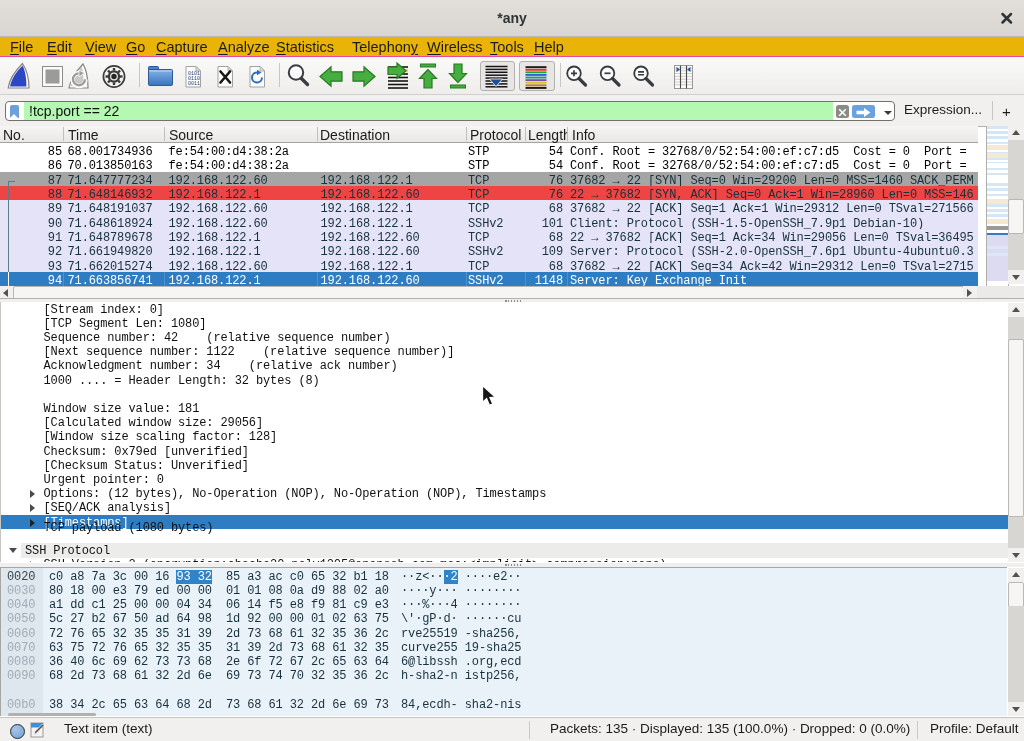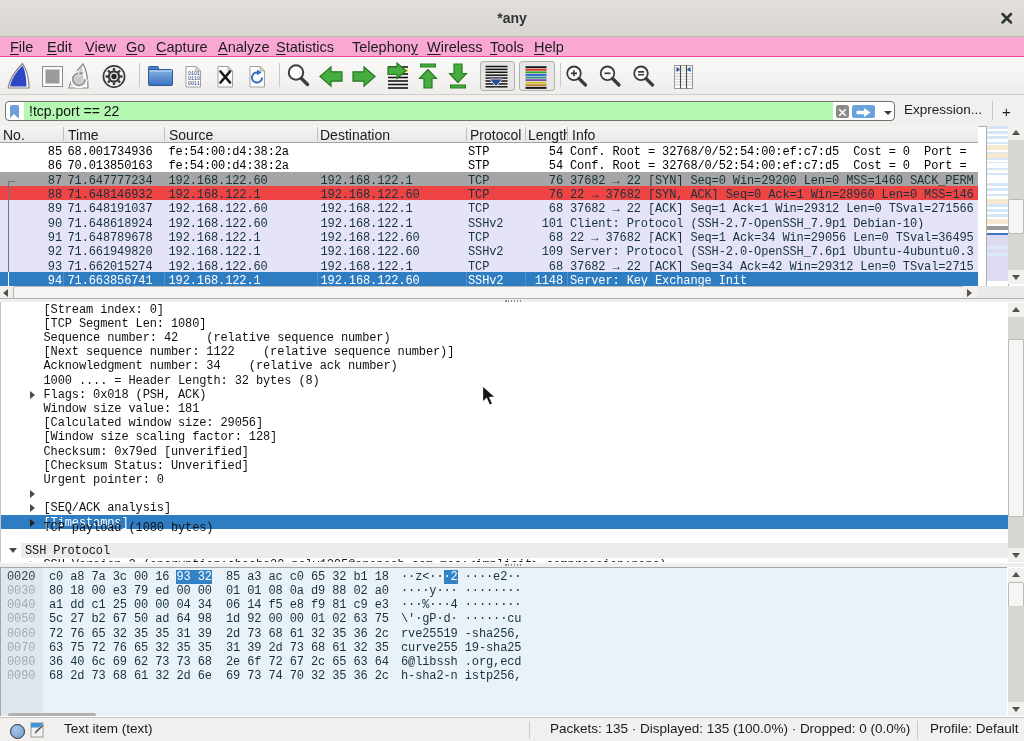--- a/index.html
+++ b/index.html
@@ -4,21 +4,21 @@
 <style>
 html,body{margin:0;padding:0}
 body{width:1024px;height:741px;position:relative;overflow:hidden;background:#fff;
   font-family:"Liberation Sans",sans-serif;-webkit-font-smoothing:antialiased}
 .abs{position:absolute}
 
 #titlebar{left:0;top:0;width:1024px;height:36px;
   background:linear-gradient(#e2dfdb,#d9d5d0);border-bottom:1px solid #bcb8b2}
 #title{left:0;top:9.5px;width:1024px;text-align:center;font-size:14px;font-weight:bold;color:#2e3436}
 
-#menubar{left:0;top:37px;width:1024px;height:19px;background:#f9a8d4;border-bottom:5px solid #ec4899;
+#menubar{left:0;top:37px;width:1024px;height:19px;background:#eab308;border-bottom:5px solid #ec4899;
   font-size:14.5px;color:#1c1c1c}
 #menubar span{position:absolute;top:2px}
 #menubar u{text-decoration:underline;text-underline-offset:2px}
 
 #toolbar{left:0;top:57px;width:1024px;height:37px;background:linear-gradient(#fafaf9,#eeedeb);border-bottom:1px solid #d2d0cd}
 .tsep{position:absolute;top:6px;width:1px;height:24px;background:#c9c7c4}
 .pressed{position:absolute;top:4px;height:28px;background:#e7e6e4;border:1px solid #b3b1ae;border-radius:3px}
 
 #filterbar{left:0;top:95px;width:1024px;height:31px;background:#f1f0ee;border-bottom:1px solid #b3b1ae}
 #finput{left:5px;top:6px;width:888px;height:18px;background:#fff;border:1px solid #74716d;border-radius:4px}
@@ -275,21 +275,21 @@
 <div class="hsep" style="left:525px"></div>
 <div class="hsep" style="left:567px"></div>
 </div>
 
 <div class="abs" id="plist">
 <div class="row" style="top:0px;background:#fff;color:#000"><span class="cno">85</span><span class="ct">68.001734936</span><span class="cs">fe:54:00:d4:38:2a</span><span class="cp">STP</span><span class="cl">54</span><span class="ci">Conf. Root = 32768/0/52:54:00:ef:c7:d5  Cost = 0  Port = </span></div>
 <div class="row" style="top:14.3px;background:#fff;color:#000"><span class="cno">86</span><span class="ct">70.013850163</span><span class="cs">fe:54:00:d4:38:2a</span><span class="cp">STP</span><span class="cl">54</span><span class="ci">Conf. Root = 32768/0/52:54:00:ef:c7:d5  Cost = 0  Port = </span></div>
 <div class="row" style="top:28.6px;background:#a5a5a5;color:#16323c"><span class="cno">87</span><span class="ct">71.647777234</span><span class="cs">192.168.122.60</span><span class="cd">192.168.122.1</span><span class="cp">TCP</span><span class="cl">76</span><span class="ci">37682 → 22 [SYN] Seq=0 Win=29200 Len=0 MSS=1460 SACK_PERM</span></div>
 <div class="row" style="top:42.9px;background:#ef4444;color:#16323c"><span class="cno">88</span><span class="ct">71.648146932</span><span class="cs">192.168.122.1</span><span class="cd">192.168.122.60</span><span class="cp">TCP</span><span class="cl">76</span><span class="ci">22 → 37682 [SYN, ACK] Seq=0 Ack=1 Win=28960 Len=0 MSS=146</span></div>
 <div class="row" style="top:57.2px;background:#e4e3f7;color:#16323c"><span class="cno">89</span><span class="ct">71.648191037</span><span class="cs">192.168.122.60</span><span class="cd">192.168.122.1</span><span class="cp">TCP</span><span class="cl">68</span><span class="ci">37682 → 22 [ACK] Seq=1 Ack=1 Win=29312 Len=0 TSval=271566</span></div>
-<div class="row" style="top:71.5px;background:#e4e3f7;color:#16323c"><span class="cno">90</span><span class="ct">71.648618924</span><span class="cs">192.168.122.60</span><span class="cd">192.168.122.1</span><span class="cp">SSHv2</span><span class="cl">101</span><span class="ci">Client: Protocol (SSH-2.7-OpenSSH_7.9p1 Debian-10)</span></div>
+<div class="row" style="top:71.5px;background:#e4e3f7;color:#16323c"><span class="cno">90</span><span class="ct">71.648618924</span><span class="cs">192.168.122.60</span><span class="cd">192.168.122.1</span><span class="cp">SSHv2</span><span class="cl">101</span><span class="ci">Client: Protocol (SSH-1.5-OpenSSH_7.9p1 Debian-10)</span></div>
 <div class="row" style="top:85.8px;background:#e4e3f7;color:#16323c"><span class="cno">91</span><span class="ct">71.648789678</span><span class="cs">192.168.122.1</span><span class="cd">192.168.122.60</span><span class="cp">TCP</span><span class="cl">68</span><span class="ci">22 → 37682 [ACK] Seq=1 Ack=34 Win=29056 Len=0 TSval=36495</span></div>
 <div class="row" style="top:100.1px;background:#e4e3f7;color:#16323c"><span class="cno">92</span><span class="ct">71.661949820</span><span class="cs">192.168.122.1</span><span class="cd">192.168.122.60</span><span class="cp">SSHv2</span><span class="cl">109</span><span class="ci">Server: Protocol (SSH-2.0-OpenSSH_7.6p1 Ubuntu-4ubuntu0.3</span></div>
 <div class="row" style="top:114.4px;background:#e4e3f7;color:#16323c"><span class="cno">93</span><span class="ct">71.662015274</span><span class="cs">192.168.122.60</span><span class="cd">192.168.122.1</span><span class="cp">TCP</span><span class="cl">68</span><span class="ci">37682 → 22 [ACK] Seq=34 Ack=42 Win=29312 Len=0 TSval=2715</span></div>
 <div class="row" style="top:128.7px;background:#2e7dc2;color:#fff"><i style="position:absolute;left:63px;top:0;width:1px;height:14.3px;background:rgba(255,255,255,.16)"></i><i style="position:absolute;left:164px;top:0;width:1px;height:14.3px;background:rgba(255,255,255,.16)"></i><i style="position:absolute;left:317px;top:0;width:1px;height:14.3px;background:rgba(255,255,255,.16)"></i><i style="position:absolute;left:466px;top:0;width:1px;height:14.3px;background:rgba(255,255,255,.16)"></i><i style="position:absolute;left:525px;top:0;width:1px;height:14.3px;background:rgba(255,255,255,.16)"></i><i style="position:absolute;left:567px;top:0;width:1px;height:14.3px;background:rgba(255,255,255,.16)"></i><span class="cno">94</span><span class="ct">71.663856741</span><span class="cs">192.168.122.1</span><span class="cd">192.168.122.60</span><span class="cp">SSHv2</span><span class="cl">1148</span><span class="ci">Server: Key Exchange Init</span></div>
 </div>
 <div class="abs" id="convline"></div>
 <div class="abs" id="convhook"></div>
 <div class="abs" id="convsel"></div>
 
 <div class="abs" id="minimap">
@@ -347,48 +347,48 @@
       <i class="sb-tri-dn" style="left:4px;top:5px"></i>
     </div>
 </div>
 <div class="abs" id="details">
 <div class="drow" style="top:0px"><span>[Stream index: 0]</span></div>
 <div class="drow" style="top:14.2px"><span>[TCP Segment Len: 1080]</span></div>
 <div class="drow" style="top:28.4px"><span>Sequence number: 42    (relative sequence number)</span></div>
 <div class="drow" style="top:42.6px"><span>[Next sequence number: 1122    (relative sequence number)]</span></div>
 <div class="drow" style="top:56.8px"><span>Acknowledgment number: 34    (relative ack number)</span></div>
 <div class="drow" style="top:71px"><span>1000 .... = Header Length: 32 bytes (8)</span></div>
-<div class="drow" style="top:85.2px"><i class="tri"></i><span>Flags: 0x018 (PSH, ACK)</span></div>
 <div class="drow" style="top:99.4px"><span>Window size value: 181</span></div>
 <div class="drow" style="top:113.6px"><span>[Calculated window size: 29056]</span></div>
 <div class="drow" style="top:127.8px"><span>[Window size scaling factor: 128]</span></div>
 <div class="drow" style="top:142px"><span>Checksum: 0x79ed [unverified]</span></div>
 <div class="drow" style="top:156.2px"><span>[Checksum Status: Unverified]</span></div>
 <div class="drow" style="top:170.4px"><span>Urgent pointer: 0</span></div>
-<div class="drow" style="top:184.6px"><i class="tri"></i></div>
+<div class="drow" style="top:184.6px"><i class="tri"></i><span>Options: (12 bytes), No-Operation (NOP), No-Operation (NOP), Timestamps</span></div>
 <div class="drow" style="top:198.8px"><i class="tri"></i><span>[SEQ/ACK analysis]</span></div>
 <div class="drow" style="top:213px;background:#2e7dc2;color:#fff"><i class="tri" style="border-left-color:#222"></i><span>[Timestamps]</span></div>
 <div class="drow" style="top:218px"><span>TCP payload (1080 bytes)</span></div>
 <div class="drow" style="top:241.4px"><div style="position:absolute;left:20px;top:0;width:988px;height:14.2px;background:#ececeb"></div><i class="tri1"></i><span class="l1">SSH Protocol</span></div>
 <div class="drow" style="top:255.6px"><i class="tri"></i><span>SSH Version 2 (encryption:chacha20_poly1305@openssh.com mac:&lt;implicit&gt; compression:none)</span></div>
 </div>
 
 <div class="splitter" style="top:562.5px;height:4px"></div>
 <div class="abs" style="left:505px;top:563.5px;width:17px;height:2px;background:repeating-linear-gradient(to right,#8f8d8a 0 1.5px,transparent 1.5px 3px)"></div>
 
 <div class="abs" id="hexpane">
     <div class="abs" id="hexgutter"></div>
 <div class="hrow" style="top:1.5px"><span class="ho hod">0020</span><span class="hh">c0 a8 7a 3c 00 16 <i class="hl" style="font-style:normal">93 32</i>  85 a3 ac c0 65 32 b1 18</span><span class="ha">··z&lt;··<i class="hl" style="font-style:normal">·2</i> ····e2··</span></div>
 <div class="hrow" style="top:15.8px"><span class="ho">0030</span><span class="hh">80 18 00 e3 79 ed 00 00  01 01 08 0a d9 88 02 a0</span><span class="ha">····y··· ········</span></div>
 <div class="hrow" style="top:30px"><span class="ho">0040</span><span class="hh">a1 dd c1 25 00 00 04 34  06 14 f5 e8 f9 81 c9 e3</span><span class="ha">···%···4 ········</span></div>
 <div class="hrow" style="top:44.3px"><span class="ho">0050</span><span class="hh">5c 27 b2 67 50 ad 64 98  1d 92 00 00 01 02 63 75</span><span class="ha">\'·gP·d· ······cu</span></div>
 <div class="hrow" style="top:58.6px"><span class="ho">0060</span><span class="hh">72 76 65 32 35 35 31 39  2d 73 68 61 32 35 36 2c</span><span class="ha">rve25519 -sha256,</span></div>
 <div class="hrow" style="top:72.9px"><span class="ho">0070</span><span class="hh">63 75 72 76 65 32 35 35  31 39 2d 73 68 61 32 35</span><span class="ha">curve255 19-sha25</span></div>
 <div class="hrow" style="top:87.1px"><span class="ho">0080</span><span class="hh">36 40 6c 69 62 73 73 68  2e 6f 72 67 2c 65 63 64</span><span class="ha">6@libssh .org,ecd</span></div>
 <div class="hrow" style="top:101.4px"><span class="ho">0090</span><span class="hh">68 2d 73 68 61 32 2d 6e  69 73 74 70 32 35 36 2c</span><span class="ha">h-sha2-n istp256,</span></div>
+<div class="hrow" style="top:129.9px"><span class="ho">00b0</span><span class="hh">38 34 2c 65 63 64 68 2d  73 68 61 32 2d 6e 69 73</span><span class="ha">84,ecdh- sha2-nis</span></div>
 </div>
 <div id="hvsb">
 <div class="sb-btn" style="top:568px">
       <i class="sb-tri-up" style="left:4px;top:4px"></i>
     </div>
 <div class="sb-thumb" style="left:1008px;top:582px;width:14px;height:23px"></div>
 <div class="sb-trough" style="left:1008px;top:606px;width:16px;height:96px"></div>
 <div class="sb-btn" style="top:702px">
       <i class="sb-tri-dn" style="left:4px;top:5px"></i>
     </div>

